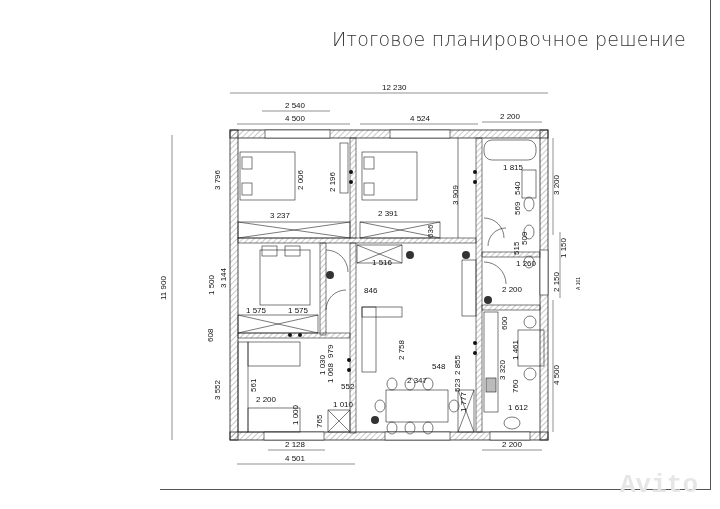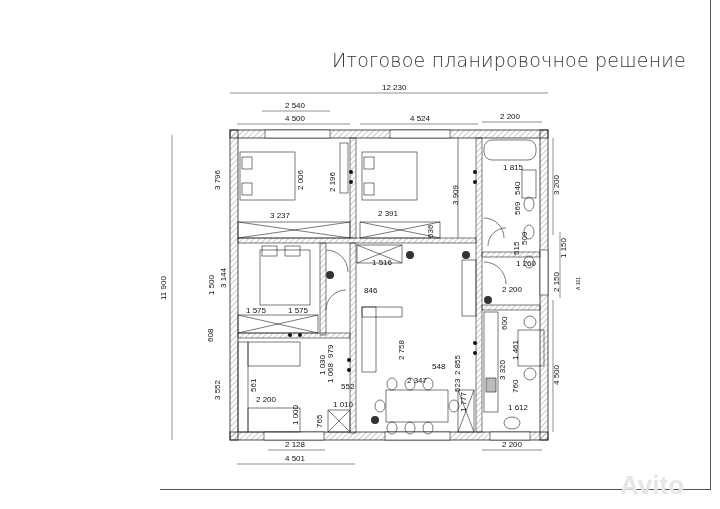--- a/index.html
+++ b/index.html
@@ -1,22 +1,22 @@
 <!DOCTYPE html>
 <html><head>
 <meta charset="utf-8">
 <style>
   html, body { margin: 0; padding: 0; background: #ffffff; }
   body { width: 720px; height: 509px; overflow: hidden; position: relative; font-family: "DejaVu Sans", sans-serif; }
   .sheet { position: absolute; left: 0; top: 0; width: 720px; height: 509px; }
   .frame { position: absolute; left: 160px; top: 0px; width: 550px; height: 489px; border-right: 1px solid #555; border-bottom: 1px solid #555; }
-  .title { position: absolute; left: 332px; top: 28px; font-size: 19px; color: #333; font-family: "DejaVu Sans", sans-serif; font-weight: 300; letter-spacing: 0.2px; margin-top: 21px; }
+  .title { position: absolute; left: 332px; top: 28px; font-size: 19px; color: #333; font-family: "DejaVu Sans", sans-serif; font-weight: 300; letter-spacing: 0.2px; }
   svg { position: absolute; left: 0; top: 0; }
   .dim { font-family: "Liberation Sans", sans-serif; font-size: 8px; fill: #111; }
-  .wm { position: absolute; left: 620px; top: 470px; font-size: 26px; color: #e6e6e6; font-family: Liberation Sans, sans-serif; font-weight: bold; }
+  .wm { position: absolute; left: 620px; top: 470px; font-size: 26px; color: #e6e6e6; font-family: Liberation Mono, monospace; font-weight: bold; }
 </style>
 </head>
 <body>
 
 <div class="sheet">
   <div class="frame"></div>
   <div class="title">Итоговое планировочное решение</div>
 
   <svg width="720" height="509" viewBox="0 0 720 509">
     <defs>

